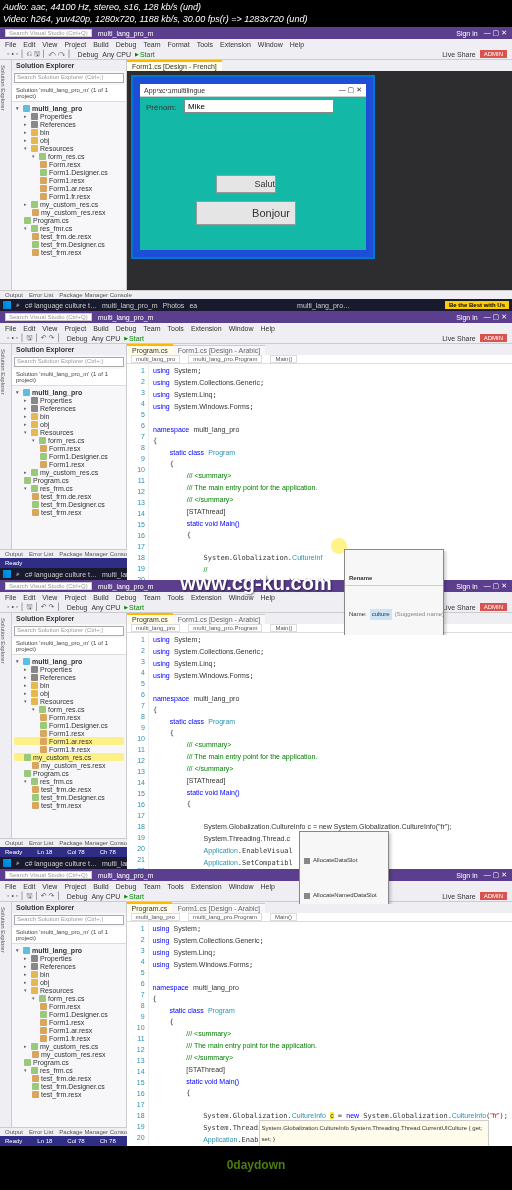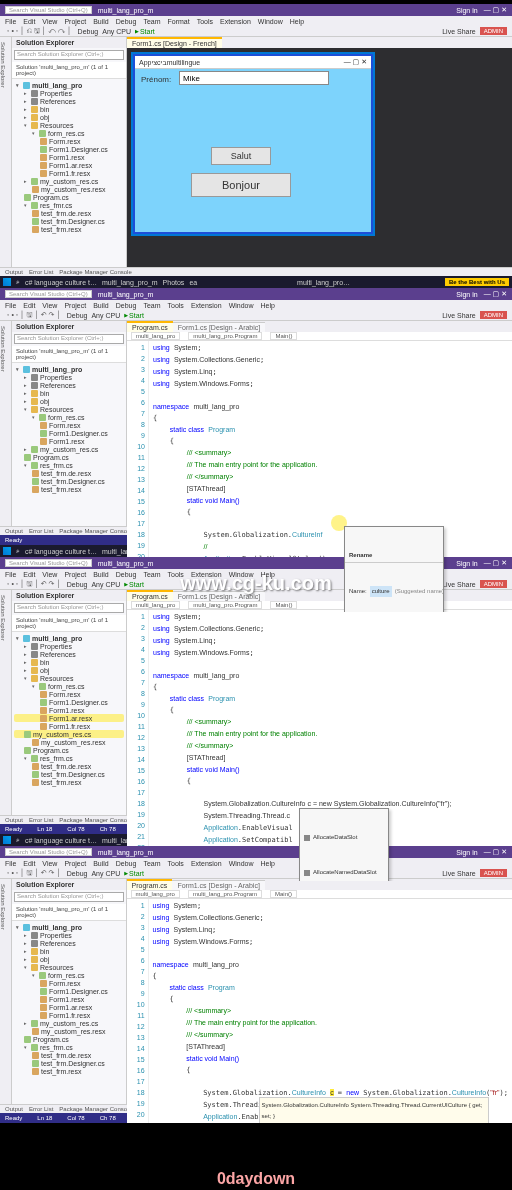--- a/index.html
+++ b/index.html
@@ -38,27 +38,27 @@
 .ico-fold { background: #e6b84f; }
 .ico-file { background: #9ac97c; }
 .ico-res { background: #d9a65f; }
 .main { flex: 1; display: flex; flex-direction: column; background: #fff; }
 .tabs { display: flex; background: #efeef3; height: 11px; align-items: end; font-size: 7px; }
 .tab { padding: 1px 5px; background: #f7f7fa; border-top: 1px solid #ccc; color: #666; }
 .tab.active { background: #fffde7; border-top: 2px solid #ffb700; color: #333; }
 .navbar { display: flex; background: #fff; border-bottom: 1px solid #ddd; height: 10px; align-items: center; padding: 0 4px; font-size: 6px; color: #555; gap: 8px; }
 .navbar span { border: 1px solid #ddd; padding: 0 4px; }
 .designer { flex: 1; background: #2d2d30; padding: 6px; }
-.form { background: #7dd3fc; border: 2px solid #1d4ed8; width: 240px; height: 180px; padding: 0; box-shadow: 0 0 0 2px #0078d4; }
+.form { background: #14b8a6; border: 7px solid #1d4ed8; width: 240px; height: 180px; padding: 0; box-shadow: 0 0 0 2px #0078d4; }
 .form-title { background: #fff; font-size: 7px; padding: 2px 4px; border-bottom: 1px solid #ccc; display: flex; align-items: center; }
 .form-body { padding: 8px; position: relative; height: calc(100% - 14px); }
 .lbl { font-size: 8px; position: absolute; }
 .inp { position: absolute; border: 1px solid #888; background: #fff; height: 14px; font-size: 8px; padding: 0 3px; }
-.fbtn { position: absolute; border: 1px solid #999; background: #e5e5e5; font-size: 9px; padding: 3px 0; text-align: center; }
-.fbtn.big { font-size: 11px; padding: 5px 12px; }
+.fbtn { position: absolute; border: 1px solid #999; background: #e5e5e5; font-size: 9px; padding: 3px 0; text-align: right; }
+.fbtn.big { font-size: 11px; padding: 5px 5px; }
 .code { flex: 1; display: flex; background: #fff; position: relative; }
 .gutter { width: 22px; background: #fff; border-right: 1px solid #eee; font-size: 7px; color: #2b91af; text-align: right; padding: 1px 3px; line-height: 11px; }
 .codearea { flex: 1; padding: 1px 4px; font-family: Consolas, monospace; font-size: 7px; line-height: 11px; white-space: pre; overflow: hidden; position: relative; }
 .kw { color: #0000ff; }
 .ty { color: #2b91af; }
 .cm { color: #008000; }
 .st { color: #a31515; }
 .hl-cursor { background: #ffeb3b; border-radius: 50%; width: 16px; height: 16px; position: absolute; opacity: 0.6; }
 .intelli { position: absolute; background: #f7f7f7; border: 1px solid #888; font-size: 6px; box-shadow: 2px 2px 3px rgba(0,0,0,.2); z-index: 10; }
 .intelli .row { padding: 1px 4px; display: flex; align-items: center; gap: 3px; }
@@ -67,20 +67,22 @@
 .statusbar { background: #302d87; color: #fff; height: 10px; font-size: 6px; display: flex; align-items: center; padding: 0 5px; gap: 15px; }
 .statusbar .right { margin-left: auto; display: flex; gap: 6px; }
 .outputtabs { background: #efeef3; height: 9px; font-size: 6px; color: #555; padding: 0 5px; display: flex; gap: 6px; border-top: 1px solid #ccc; align-items: center; }
 .watermark { position: fixed; left: 50%; transform: translateX(-50%); color: #fff; font-size: 20px; font-weight: bold; z-index: 100; text-shadow: 1px 1px 2px rgba(0,0,0,.5); pointer-events: none; }
 .searchbox { background: #fff; border: 1px solid #ccc; font-size: 6px; color: #999; padding: 0 3px; min-width: 70px; }
 </style>
 </head>
 <body>
 
 <div class="meta">
+  <div>Audio: aac, 44100 Hz, stereo, s16, 128 kb/s (und)</div>
+  <div>Video: h264, yuv420p, 1280x720, 1188 kb/s, 30.00 fps(r) =&gt; 1283x720 (und)</div>
 </div>
 
 <div class="inst">
   <div class="ide">
     <div class="titlebar">
       <span class="searchbox">Search Visual Studio (Ctrl+Q)</span>
       <span style="margin-left:6px">multi_lang_pro_m</span>
       <div class="right">
         <span>Sign in</span>
         <span>— ▢ ✕</span>
@@ -778,13 +780,13 @@
         <span>Col 78</span>
         <span>Ch 78</span>
         <span>INS</span>
       <div class="right">
           <span>Add to Source Control</span>
         </div>
     </div>
   </div>
 </div>
 
-<div class="watermark" style="bottom:2px;font-size:16px;color:#fca5a5">0daydown</div>
+<div class="watermark" style="bottom:18px;font-size:12px;color:#4d7c0f">0daydown</div>
 
 </body></html>

